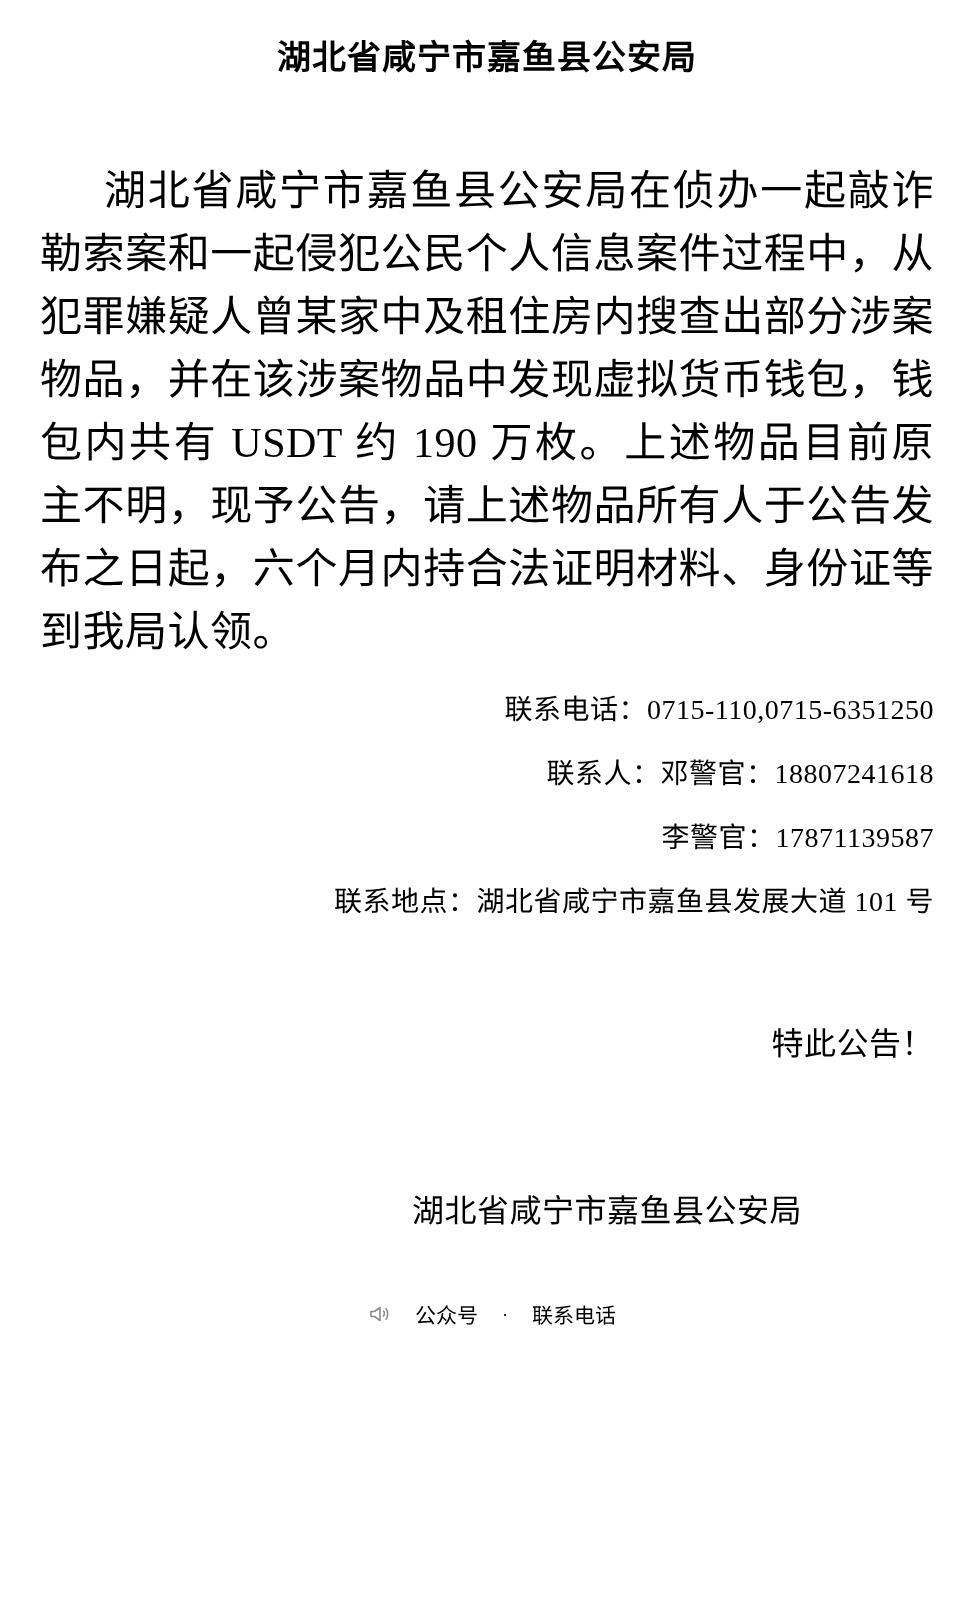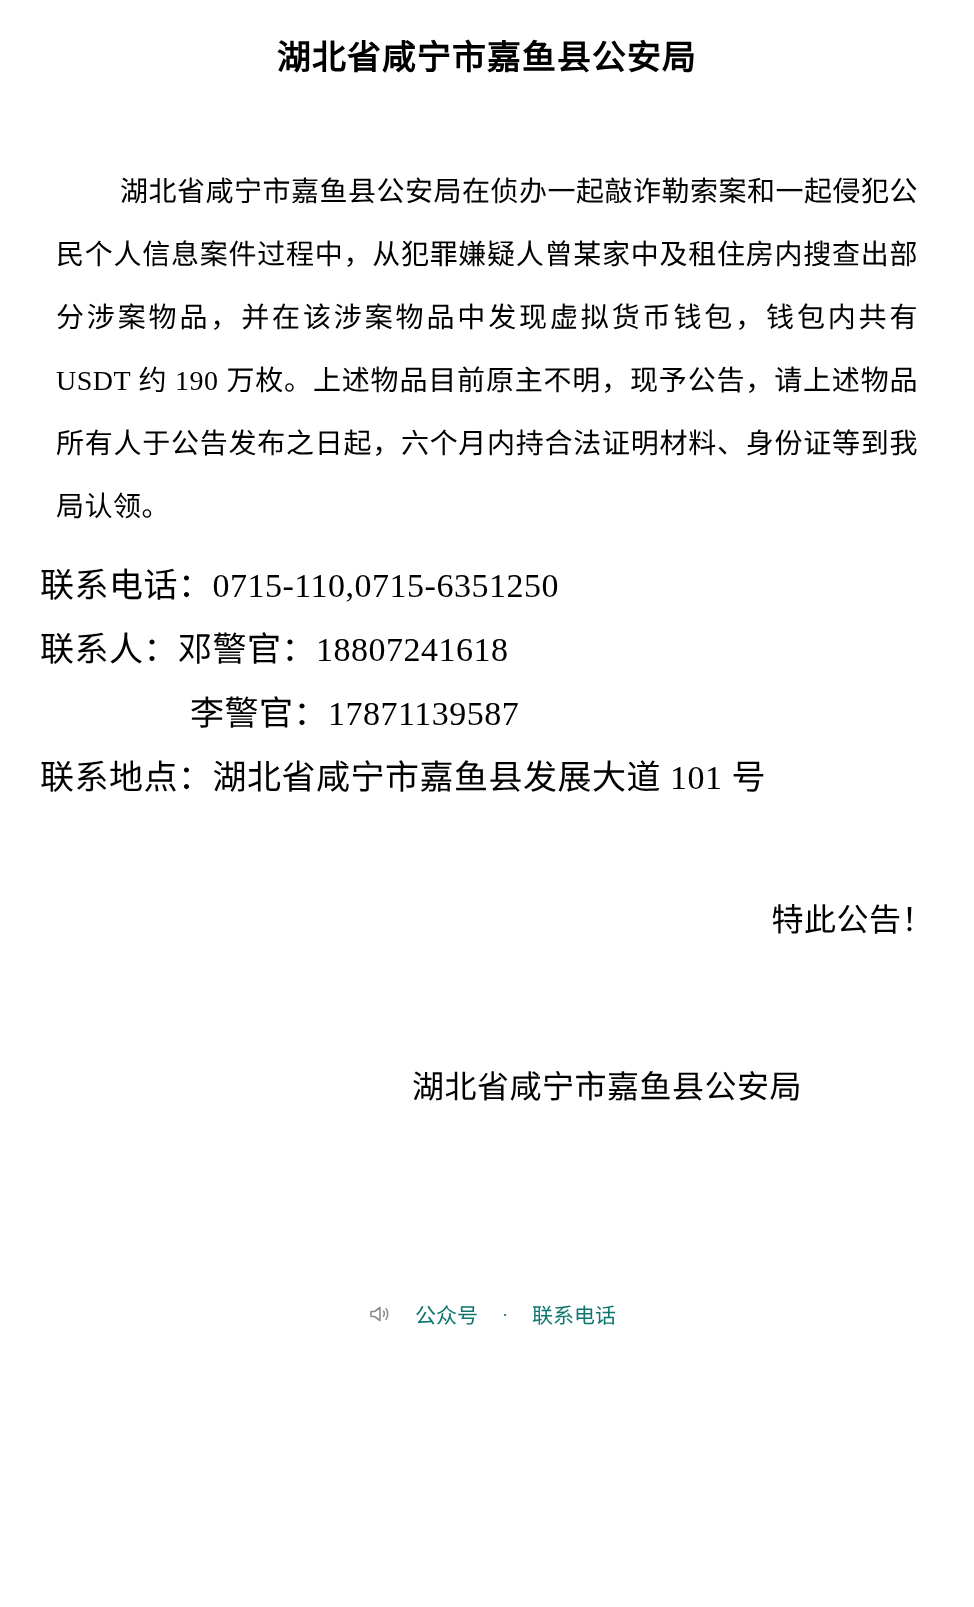--- a/index.html
+++ b/index.html
@@ -31,40 +31,41 @@
     font-weight: bold;
     font-size: 34px;
     line-height: 64px;
     letter-spacing: 1px;
   }
 
   .body-block {
     margin-top: 70px;
   }
   .para {
-    font-size: 28px;
+    font-size: 42px;
     line-height: 63px;
     text-align: justify;
     text-justify: inter-ideograph;
     text-indent: 64px;
-    margin: 16px;
+    margin: 0;
     letter-spacing: 0.5px;
   }
   .para + .para {
     margin-top: 6px;
   }
 
   .contact-block {
     margin-top: 14px;
   }
   .contact-line {
-    font-size: 34px;
+    font-size: 28px;
     line-height: 64px;
     letter-spacing: 0.5px;
     white-space: nowrap;
+    text-align: right;
   }
   .contact-line.indent {
     padding-left: 150px;
   }
 
   .notice-line {
     font-size: 32px;
     line-height: 64px;
     text-indent: 64px;
     margin-top: 78px;
@@ -91,21 +92,21 @@
 
   .footer {
     position: absolute;
     left: 0;
     right: 0;
     bottom: 38px;
     display: flex;
     align-items: center;
     justify-content: center;
     gap: 24px;
-    color: #0f766e;
+    color: #000000;
     font-family: "Liberation Sans", sans-serif;
     font-size: 21px;
     padding-left: 9px;
   }
   .footer-icon {
     display: inline-block;
     width: 24px;
     height: 24px;
     position: relative;
   }

